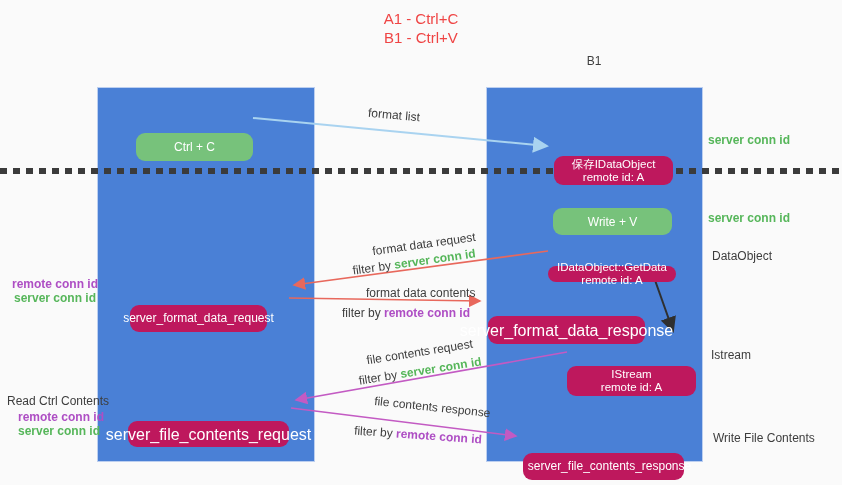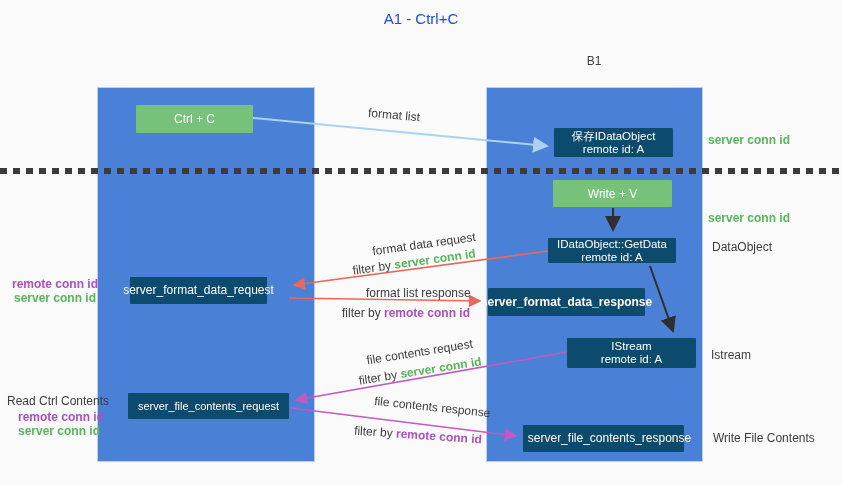--- a/index.html
+++ b/index.html
@@ -11,21 +11,21 @@
     position:relative;
     width:842px;height:485px;
     background:#fafafa;
     overflow:hidden;
   }
   .abs{position:absolute;}
   .title{
     left:0;top:9px;width:842px;
     text-align:center;
     font-size:15px;line-height:19px;
-    color:#1d4ed8;
+    color:#ef4444;
   }
   .lane{
     background:#4a80d6;
     border:1px solid #bccff0;
     box-sizing:border-box;
   }
   .lane-header{
     text-align:center;
     font-size:12px;line-height:14px;
     color:#3f3f3f;
@@ -33,25 +33,26 @@
   .dotted-line{
     left:0;top:168px;width:842px;height:6px;
     background:repeating-linear-gradient(90deg,#3b3b3b 0 7px,transparent 7px 13px);
   }
   .node{
     box-sizing:border-box;
     display:flex;flex-direction:column;
     align-items:center;justify-content:center;
     color:#ffffff;
     text-align:left;
-    border-radius:1px;
+    border-radius:9px;
     white-space:nowrap;
+    margin-top:28px;
   }
   .node-green{background:#77c27b;font-size:12px;}
-  .node-orange{background:#0c4a6e;font-size:11.5px;line-height:13px;}
+  .node-orange{background:#be185d;font-size:11.5px;line-height:13px;}
   .flabel{
     font-size:12px;
     color:#3d3d3d;
     white-space:nowrap;
     transform-origin:center center;
   }
   .green-t{color:#56b65a;font-weight:bold;}
   .purple-t{color:#ae4ec4;font-weight:bold;}
   .gray-t{color:#3d3d3d;}
   .side-label{
@@ -63,20 +64,21 @@
     pointer-events:none;
   }
 </style>
 </head>
 <body>
 
 <div class="canvas">
 
   <div class="abs title">
     <div>A1 - Ctrl+C</div>
+    <div>B1 - Ctrl+V</div>
   </div>
 
   <div class="abs lane-header" style="left:534px;top:54px;width:120px;">
     <div>B1</div>
   </div>
 
   <div class="abs lane" style="left:97px;top:87px;width:218px;height:375px;"></div>
   <div class="abs lane" style="left:486px;top:87px;width:217px;height:375px;"></div>
 
   <div class="abs dotted-line"></div>
@@ -111,71 +113,71 @@
 
   <div class="abs node node-orange" style="left:554px;top:128px;width:119px;height:29px;">
     <div>保存IDataObject</div>
     <div>remote id: A</div>
   </div>
 
   <div class="abs node node-green" style="left:553px;top:180px;width:119px;height:27px;">
     <div>Write + V</div>
   </div>
 
-  <div class="abs node node-orange" style="left:548px;top:238px;width:128px;height:25px;">
+  <div class="abs node node-orange" style="left:548px;top:238px;width:128px;height:16px;">
     <div>IDataObject::GetData</div>
     <div>remote id: A</div>
   </div>
 
   <div class="abs node node-orange" style="left:130px;top:277px;width:137px;height:27px;font-size:12px;">
     <div>server_format_data_request</div>
   </div>
 
-  <div class="abs node node-orange" style="left:488px;top:288px;width:157px;height:28px;font-size:12px;font-weight:bold;">
+  <div class="abs node node-orange" style="left:488px;top:288px;width:157px;height:28px;font-size:16px;">
     <div>server_format_data_response</div>
   </div>
 
   <div class="abs node node-orange" style="left:567px;top:338px;width:129px;height:30px;">
     <div>IStream</div>
     <div>remote id: A</div>
   </div>
 
-  <div class="abs node node-orange" style="left:128px;top:393px;width:161px;height:26px;font-size:11px;">
+  <div class="abs node node-orange" style="left:128px;top:393px;width:161px;height:26px;font-size:16px;">
     <div>server_file_contents_request</div>
   </div>
 
   <div class="abs node node-orange" style="left:523px;top:425px;width:161px;height:27px;font-size:12px;padding-left:12px;">
     <div>server_file_contents_response</div>
   </div>
 
   <div class="abs flabel" style="left:368px;top:108px;transform:rotate(5deg);">format list</div>
 
   <div class="abs flabel" style="left:372px;top:237px;transform:rotate(-8deg);">format data request</div>
   <div class="abs flabel" style="left:352px;top:255px;transform:rotate(-8deg);">
     <span>filter by </span><span class="green-t">server conn id</span>
   </div>
 
-  <div class="abs flabel" style="left:366px;top:286px;">format list response</div>
+  <div class="abs flabel" style="left:366px;top:286px;">format data contents</div>
   <div class="abs flabel" style="left:342px;top:306px;">
     <span>filter by </span><span class="purple-t">remote conn id</span>
   </div>
 
   <div class="abs flabel" style="left:366px;top:345px;transform:rotate(-9deg);">file contents request</div>
   <div class="abs flabel" style="left:358px;top:364px;transform:rotate(-9deg);">
     <span>filter by </span><span class="green-t">server conn id</span>
   </div>
 
   <div class="abs flabel" style="left:374px;top:400px;transform:rotate(6deg);">file contents response</div>
   <div class="abs flabel" style="left:354px;top:428px;transform:rotate(4deg);">
     <span>filter by </span><span class="purple-t">remote conn id</span>
   </div>
 
   <div class="abs side-label green-t" style="left:708px;top:133px;">server conn id</div>
   <div class="abs side-label green-t" style="left:708px;top:211px;">server conn id</div>
-  <div class="abs side-label gray-t" style="left:712px;top:240px;">DataObject</div>
+  <div class="abs side-label gray-t" style="left:712px;top:249px;">DataObject</div>
   <div class="abs side-label gray-t" style="left:711px;top:348px;">Istream</div>
   <div class="abs side-label gray-t" style="left:713px;top:431px;">Write File Contents</div>
 
   <div class="abs side-label" style="left:12px;top:277px;width:84px;text-align:right;">
     <div class="purple-t">remote conn id</div>
     <div class="green-t">server conn id</div>
   </div>
 
   <div class="abs side-label gray-t" style="left:7px;top:394px;">Read Ctrl Contents</div>
   <div class="abs side-label" style="left:18px;top:410px;width:78px;text-align:right;">

